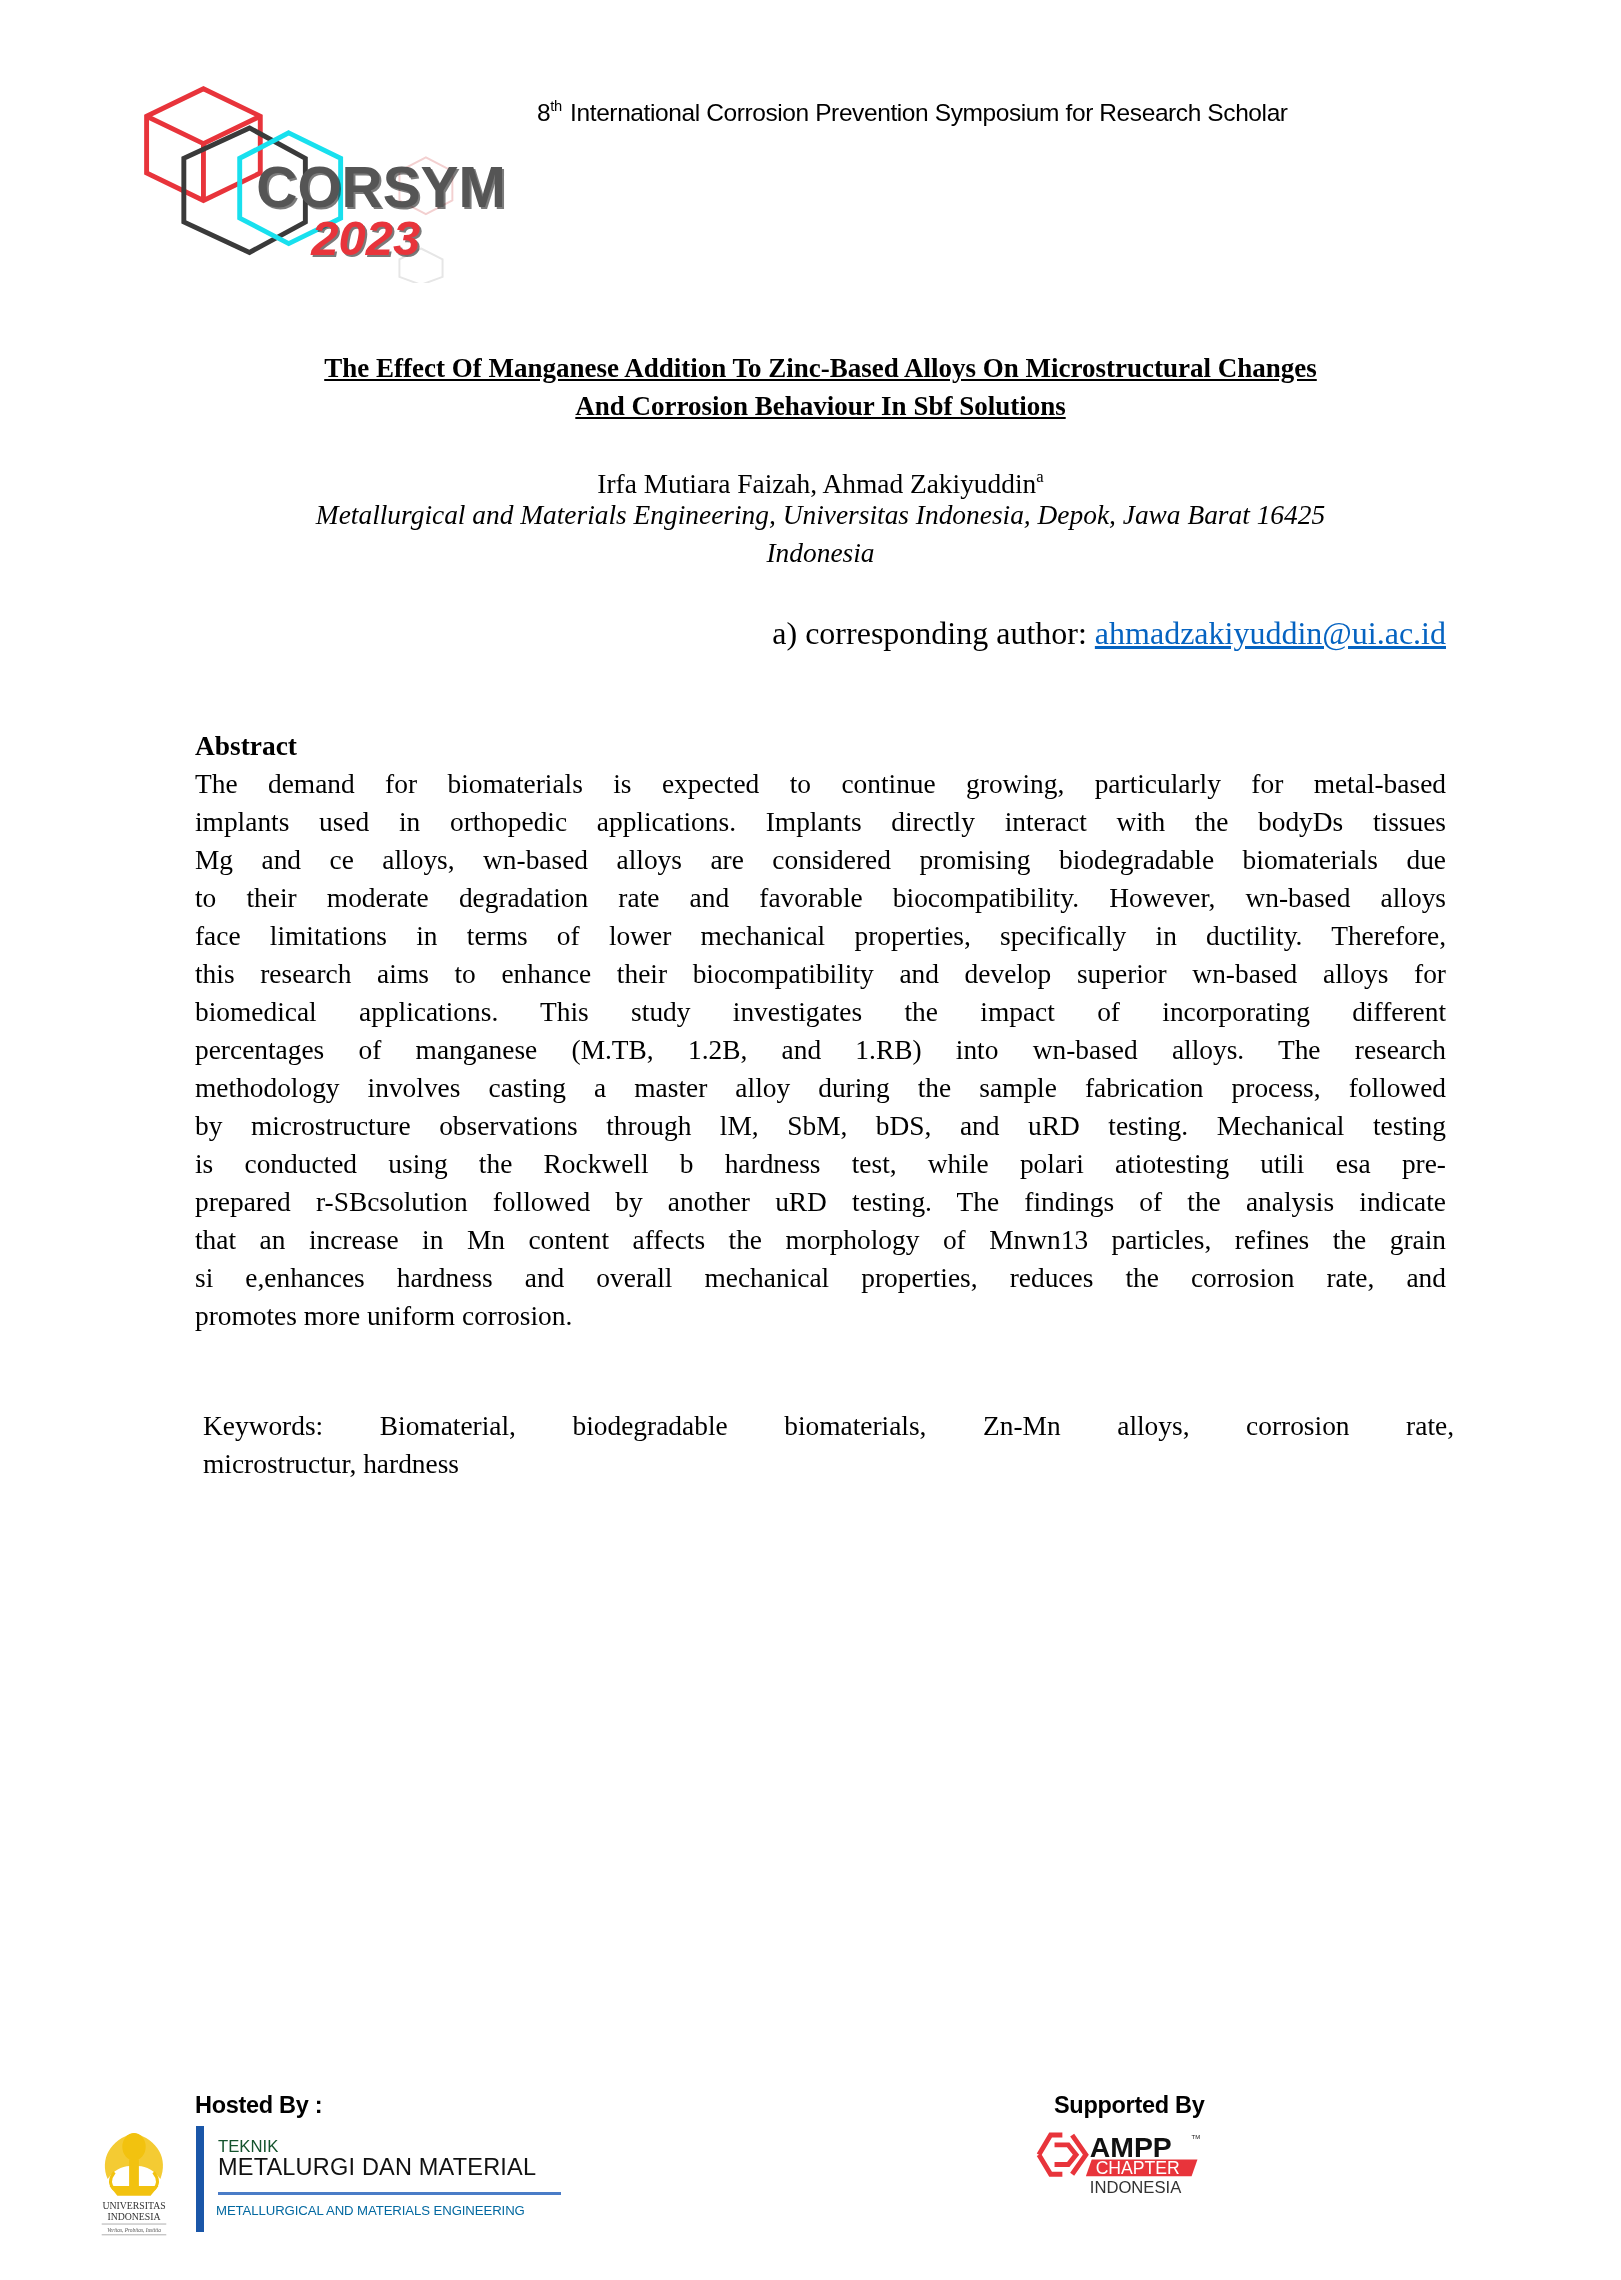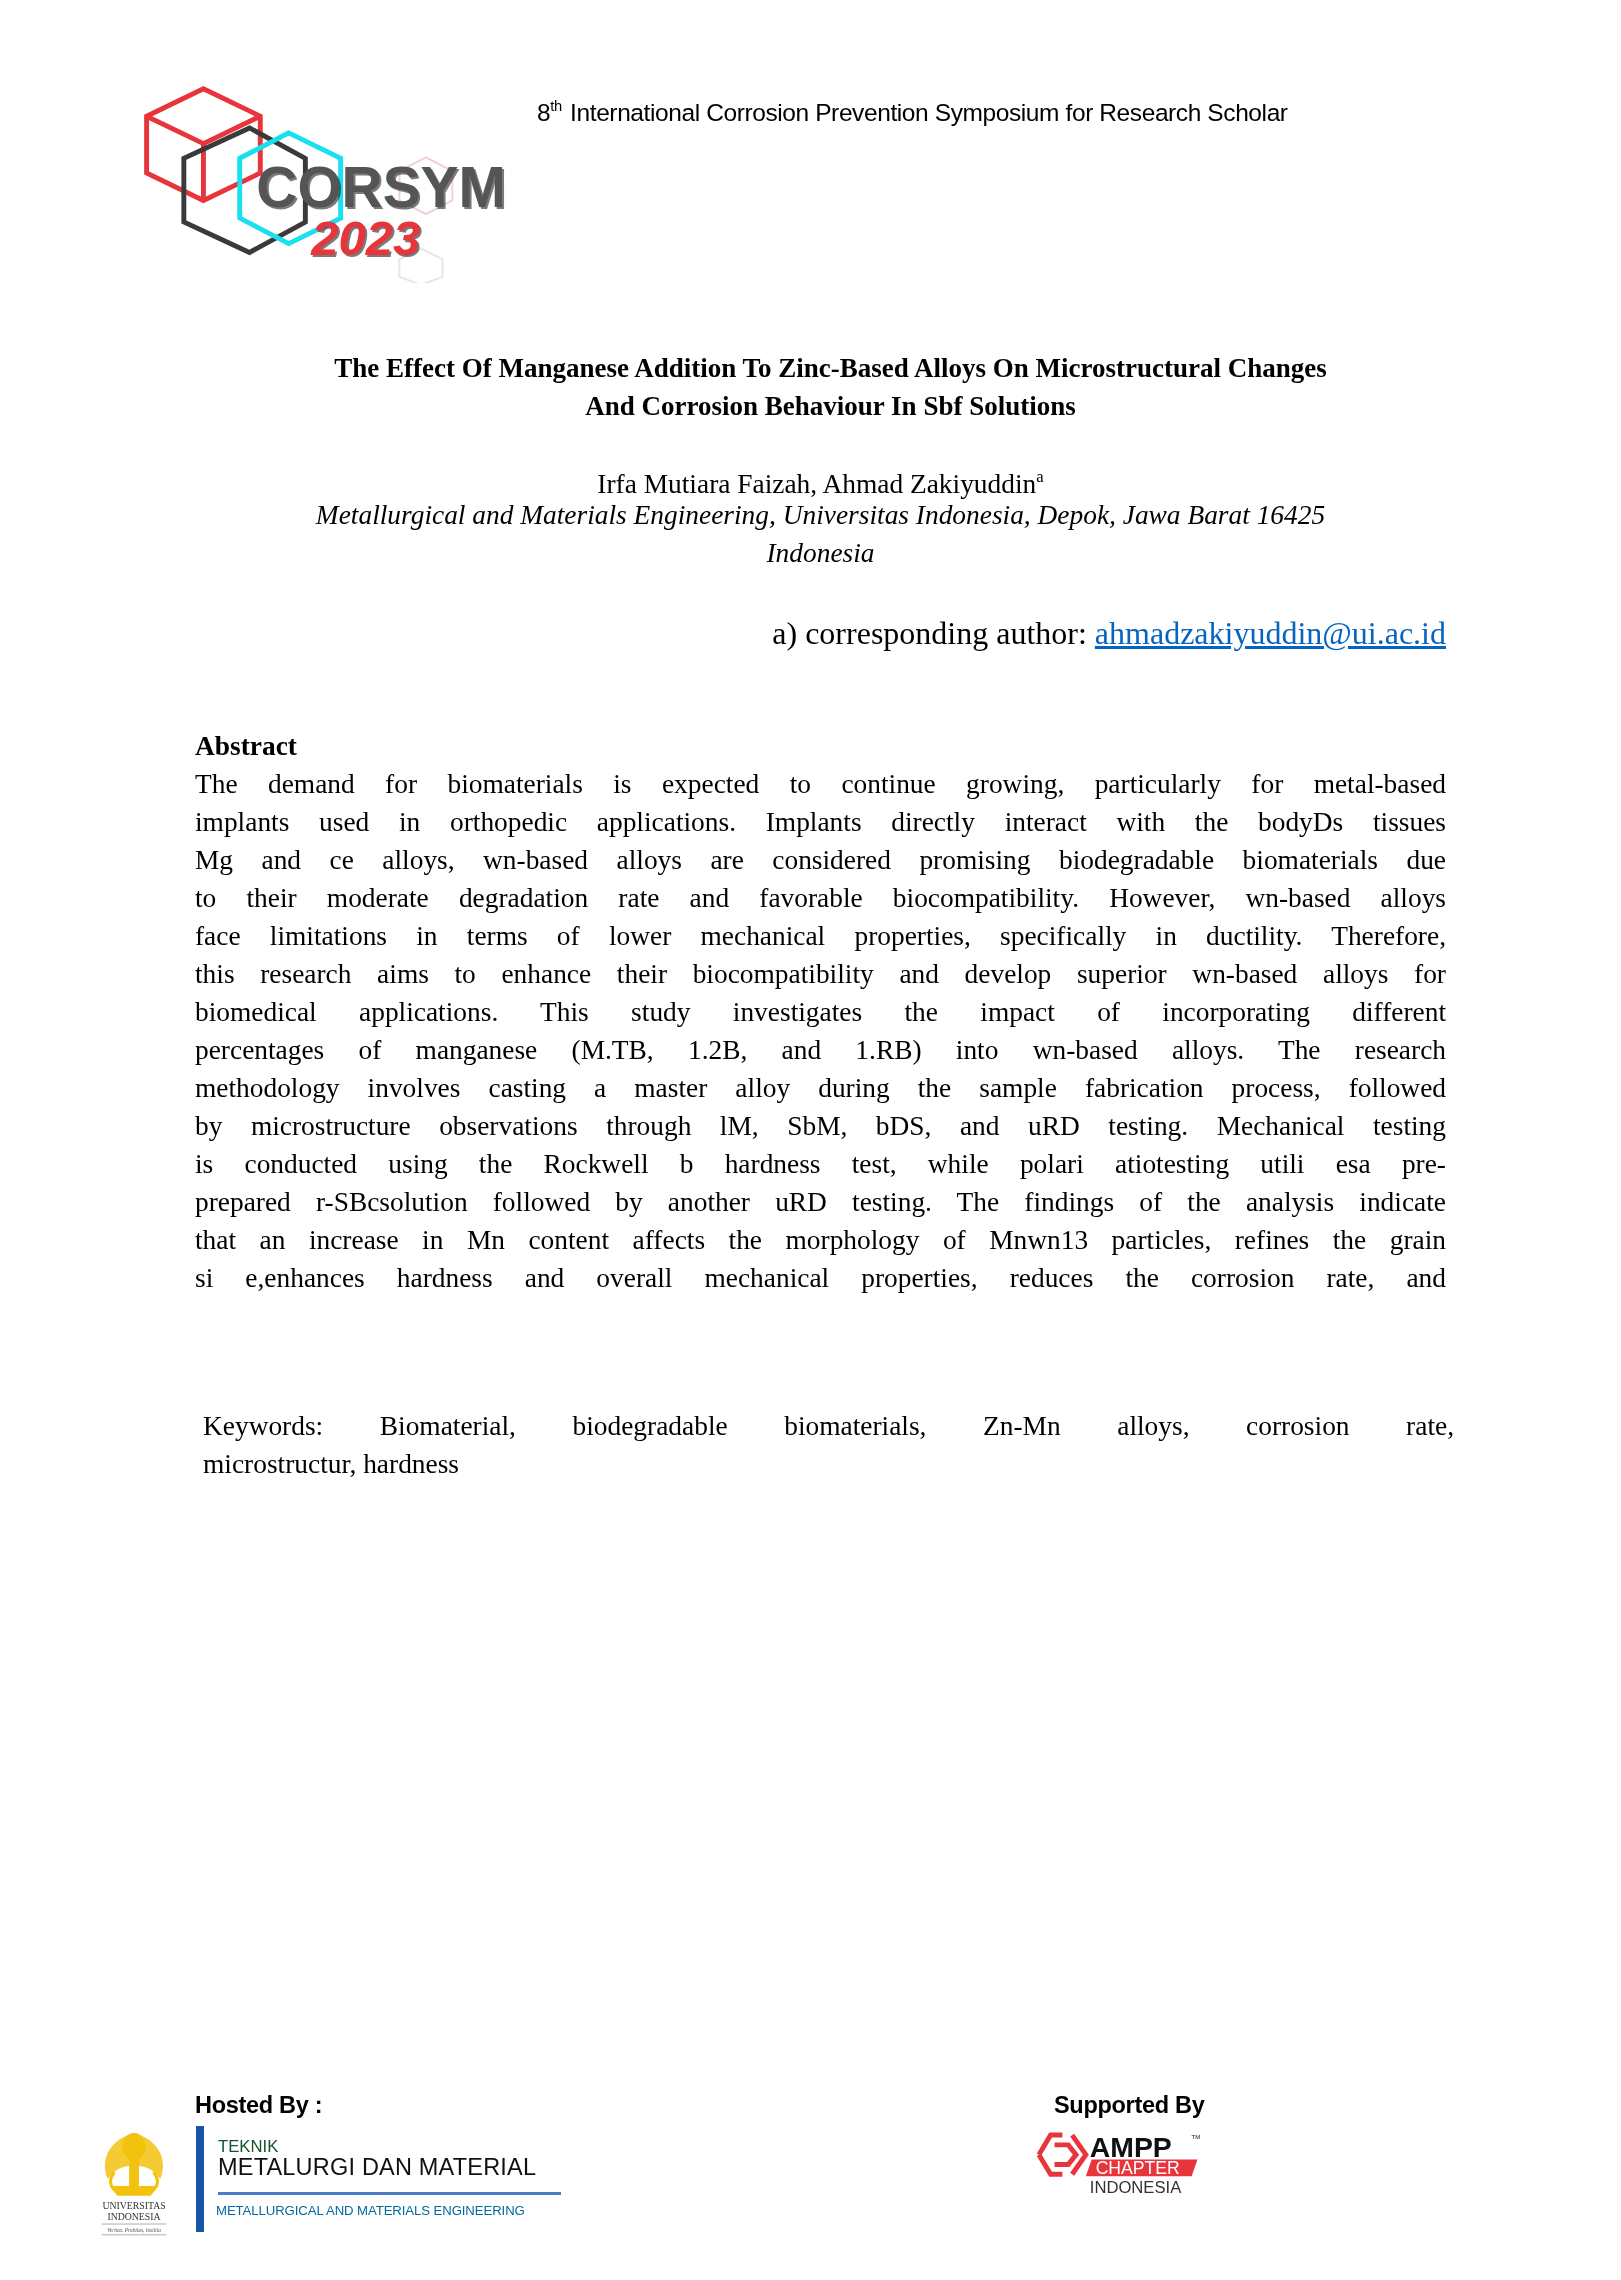--- a/index.html
+++ b/index.html
@@ -10,22 +10,22 @@
   #logo-corsym { left: 127px; top: 67px; width: 392px; height: 216px; }
   #conf-title {
     left: 537px; top: 98px; font-family: "Liberation Sans", sans-serif; font-weight: normal;
     font-size: 24.5px; letter-spacing: -0.4px; white-space: nowrap;
   }
   #conf-title sup { font-size: 14.7px; vertical-align: 9.8px; margin-right: 2px; }
 
   
   .serif { font-family: "Liberation Serif", serif; }
   #paper-title {
-    left: 205px; width: 1251px; top: 349px; text-align: center; font-weight: bold;
-    font-size: 27px; line-height: 38px;
+    left: 195px; width: 1251px; top: 349px; text-align: center; font-weight: bold;
+    font-size: 27px; line-height: 38px; text-decoration: underline;
   }
   #authors { left: 195px; width: 1251px; top: 458px; text-align: center; font-size: 27.4px; line-height: 37px; }
   #authors sup { font-size: 16.7px; vertical-align: 10.8px; }
   #affiliation { left: 195px; width: 1251px; top: 496px; text-align: center; font-size: 27.4px; line-height: 38px; font-style: italic; }
   #corresponding { left: 195px; width: 1251px; top: 615px; text-align: right; font-size: 32px; line-height: 37px; }
   #corresponding a { color: #0563c1; text-decoration: underline; }
 
   
   #abstract-heading { left: 195px; top: 728px; font-size: 27.4px; font-weight: bold; line-height: 37px; }
   #abstract-body {
@@ -98,20 +98,21 @@
   <span class="jline" style="white-space: normal; text-align: justify; text-align-last: justify;">face limitations in terms of lower mechanical properties, specifically in ductility. Therefore,</span>
   <span class="jline" style="white-space: normal; text-align: justify; text-align-last: justify;">this research aims to enhance their biocompatibility and develop superior wn-based alloys for</span>
   <span class="jline" style="white-space: normal; text-align: justify; text-align-last: justify;">biomedical applications. This study investigates the impact of incorporating different</span>
   <span class="jline" style="white-space: normal; text-align: justify; text-align-last: justify;">percentages of manganese (M.TB, 1.2B, and 1.RB) into wn-based alloys. The research</span>
   <span class="jline" style="white-space: normal; text-align: justify; text-align-last: justify;">methodology involves casting a master alloy during the sample fabrication process, followed</span>
   <span class="jline" style="white-space: normal; text-align: justify; text-align-last: justify;">by microstructure observations through lM, SbM, bDS, and uRD testing. Mechanical testing</span>
   <span class="jline" style="white-space: normal; text-align: justify; text-align-last: justify;">is conducted using the Rockwell b hardness test, while polari   atiotesting utili   esa pre-</span>
   <span class="jline" style="white-space: normal; text-align: justify; text-align-last: justify;">prepared r-SBcsolution followed by another uRD testing. The findings of the analysis indicate</span>
   <span class="jline" style="white-space: normal; text-align: justify; text-align-last: justify;">that an increase in Mn content affects the morphology of Mnwn13 particles, refines the grain</span>
   <span class="jline" style="white-space: normal; text-align: justify; text-align-last: justify;">si   e,enhances hardness and overall mechanical properties, reduces the corrosion rate, and</span>
+  <span class="jline last">promotes more uniform corrosion.</span>
 </div>
 
 <div id="keywords" class="abs serif">
   <span class="jline" style="white-space: normal; text-align: justify; text-align-last: justify;">Keywords: Biomaterial, biodegradable biomaterials, Zn-Mn alloys, corrosion rate,</span>
   <span class="jline last">microstructur, hardness</span>
 </div>
 
 <div id="hosted-label" class="abs footer-label">Hosted By :</div>
 <div id="supported-label" class="abs footer-label">Supported By</div>
 

